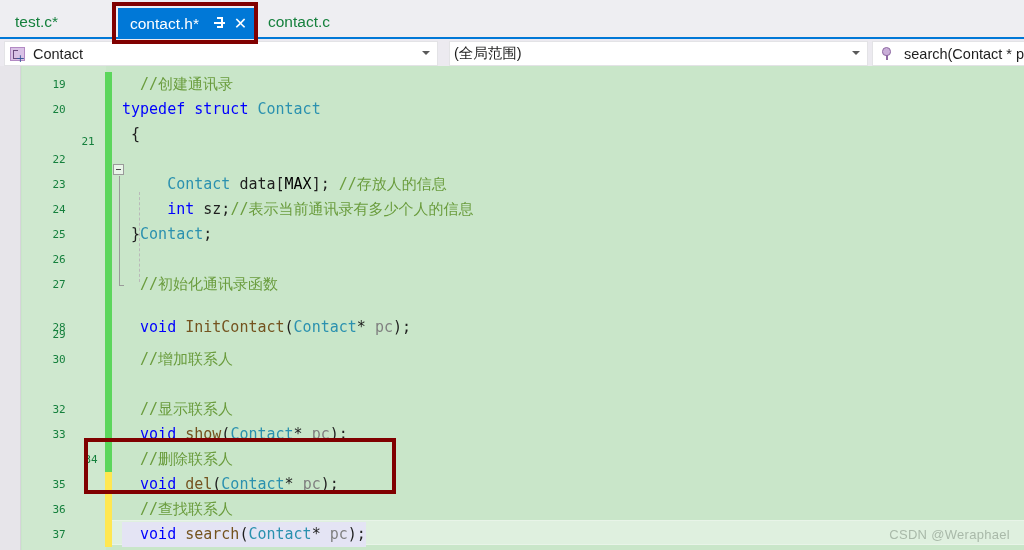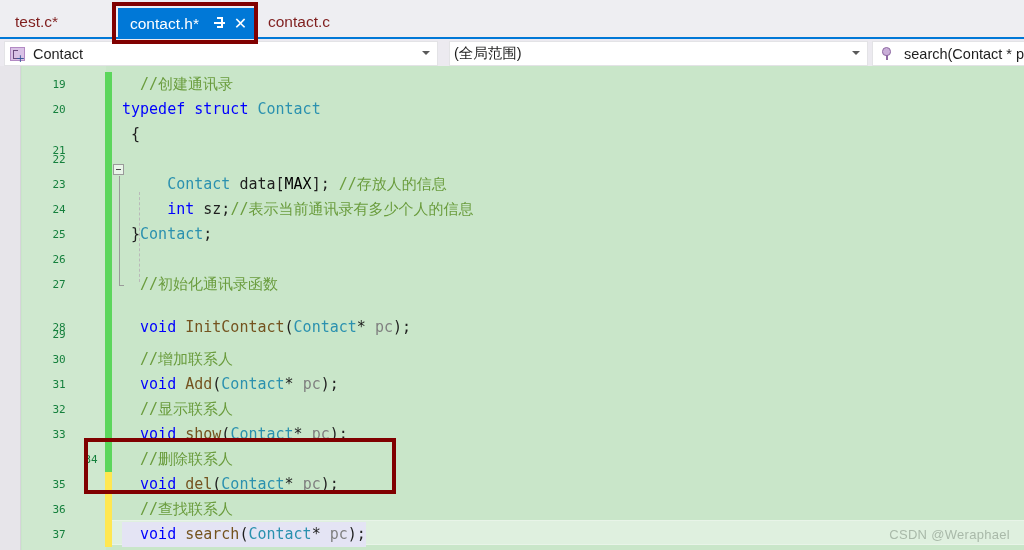--- a/index.html
+++ b/index.html
@@ -16,21 +16,21 @@
     position:absolute;left:0;top:0;width:1024px;height:39px;
     background:#eeeef2;
   }
   .tabstrip:after{
     content:"";position:absolute;left:0;bottom:0;width:1024px;height:2px;
     background:#0078d7;
   }
   .tab{
     position:absolute;top:0;height:38px;
     display:flex;align-items:center;
-    font-size:15.5px;color:#7f1d1d;
+    font-size:15.5px;color:#15803d;
     padding:0 10px;box-sizing:border-box;
     white-space:nowrap;
   }
   .tab.inactive{background:#eeeef2;}
   .tab#tab-testc{left:5px;top:7px;height:30px;}
   .tab#tab-contactc{left:258px;top:7px;height:30px;}
   .tab.active{
     left:118px;top:8px;height:31px;
     background:#0078d7;color:#ffffff;
     padding-left:12px;padding-right:6px;
@@ -236,31 +236,30 @@
         <div class="changebar green" style="top: 331px; height: 25px;"></div>
         <div class="changebar green" style="top: 356px; height: 25px;"></div>
         <div class="changebar green" style="top: 381px; height: 25px;"></div>
         <div class="changebar yellow" style="top: 406px; height: 25px;"></div>
         <div class="changebar yellow" style="top: 431px; height: 25px;"></div>
         <div class="changebar yellow" style="top: 456px; height: 25px;"></div>
       </div>
     <div id="code-lines" class="code-area">
         <div class="line" style="top: 6px;"><div class="lineno" style="top: 0px;">19</div><div class="codetext"><span class="cmt">  //创建通讯录</span></div></div>
         <div class="line" style="top: 31px;"><div class="lineno" style="top: 0px;">20</div><div class="codetext"><span class="kw">typedef </span><span class="kw">struct </span><span class="typ">Contact</span></div></div>
-        <div class="line" style="top: 56px;"><div class="lineno" style="top: 16px;">21</div><div class="codetext"><span class="pl"> {</span></div></div>
+        <div class="line" style="top: 56px;"><div class="lineno" style="top: 7px; padding-left: 29px;">21</div><div class="codetext"><span class="pl"> {</span></div></div>
         <div class="line" style="top: 81px;"><div class="lineno" style="top: 0px;">22</div><div class="codetext"><span class="pl"></span></div></div>
         <div class="line" style="top: 106px;"><div class="lineno" style="top: 0px;">23</div><div class="codetext"><span class="typ">     Contact</span><span class="pl"> data[</span><span class="macro">MAX</span><span class="pl">]; </span><span class="cmt">//存放人的信息</span></div></div>
         <div class="line" style="top: 131px;"><div class="lineno" style="top: 0px;">24</div><div class="codetext"><span class="kw">     int</span><span class="pl"> sz;</span><span class="cmt">//表示当前通讯录有多少个人的信息</span></div></div>
         <div class="line" style="top: 156px;"><div class="lineno" style="top: 0px;">25</div><div class="codetext"><span class="pl"> }</span><span class="typ">Contact</span><span class="pl">;</span></div></div>
         <div class="line" style="top: 181px;"><div class="lineno" style="top: 0px;">26</div><div class="codetext"><span class="pl"></span></div></div>
         <div class="line" style="top: 206px;"><div class="lineno" style="top: 0px;">27</div><div class="codetext"><span class="cmt">  //初始化通讯录函数</span></div></div>
         <div class="line" style="top: 231px; margin-top: 18px;"><div class="lineno" style="top: 0px;">28</div><div class="codetext"><span class="kw">  void </span><span class="fn">InitContact</span><span class="pl">(</span><span class="typ">Contact</span><span class="pl">* </span><span class="param">pc</span><span class="pl">);</span></div></div>
         <div class="line" style="top: 256px;"><div class="lineno" style="top: 0px;">29</div><div class="codetext"><span class="pl"></span></div></div>
         <div class="line" style="top: 281px;"><div class="lineno" style="top: 0px;">30</div><div class="codetext"><span class="cmt">  //增加联系人</span></div></div>
-        <div class="line" style="top: 306px;"><div class="lineno" style="top: 0px;">31</div><div class="codetext"><span class="kw">  void </span><span class="fn">Add</span><span class="pl">(</span><span class="typ">Contact</span><span class="pl">* </span><span class="param">pc</span><span class="pl">);</span></div></div>
         <div class="line" style="top: 331px;"><div class="lineno" style="top: 0px;">32</div><div class="codetext"><span class="cmt">  //显示联系人</span></div></div>
         <div class="line" style="top: 356px;"><div class="lineno" style="top: 0px;">33</div><div class="codetext"><span class="kw">  void </span><span class="fn">show</span><span class="pl">(</span><span class="typ">Contact</span><span class="pl">* </span><span class="param">pc</span><span class="pl">);</span></div></div>
         <div class="line" style="top: 381px;"><div class="lineno" style="top: 0px; padding-left: 32px;">34</div><div class="codetext"><span class="cmt">  //删除联系人</span></div></div>
         <div class="line" style="top: 406px;"><div class="lineno" style="top: 0px;">35</div><div class="codetext"><span class="kw">  void </span><span class="fn">del</span><span class="pl">(</span><span class="typ">Contact</span><span class="pl">* </span><span class="param">pc</span><span class="pl">);</span></div></div>
         <div class="line" style="top: 431px;"><div class="lineno" style="top: 0px;">36</div><div class="codetext"><span class="cmt">  //查找联系人</span></div></div>
         <div class="line" style="top: 456px;"><div class="lineno" style="top: 0px;">37</div><div class="codetext sel-token"><span class="kw">  void </span><span class="fn">search</span><span class="pl">(</span><span class="typ">Contact</span><span class="pl">* </span><span class="param">pc</span><span class="pl">);</span></div></div>
       </div>
 
     <div class="fold-box"></div>
     <div class="brace-line"></div>

